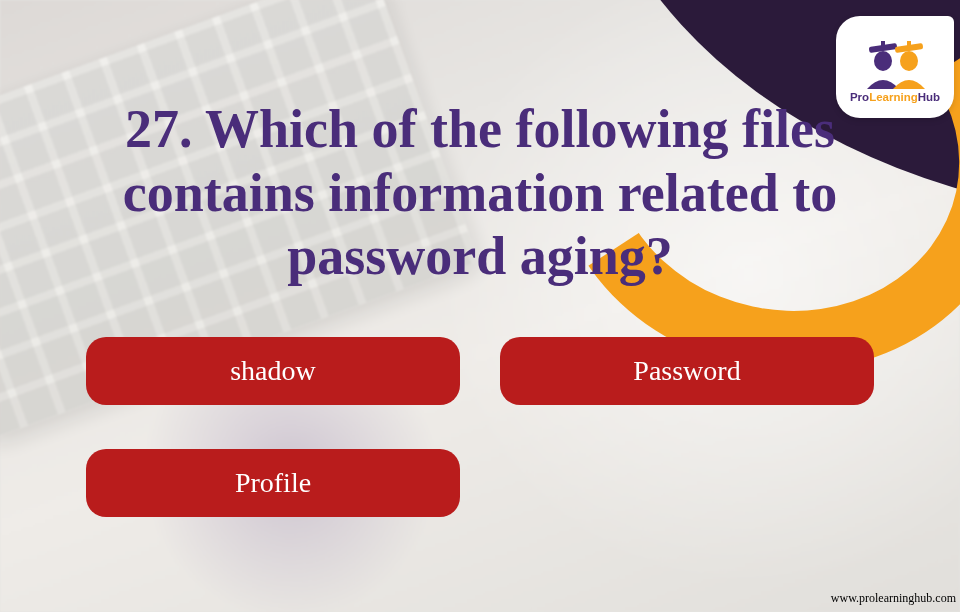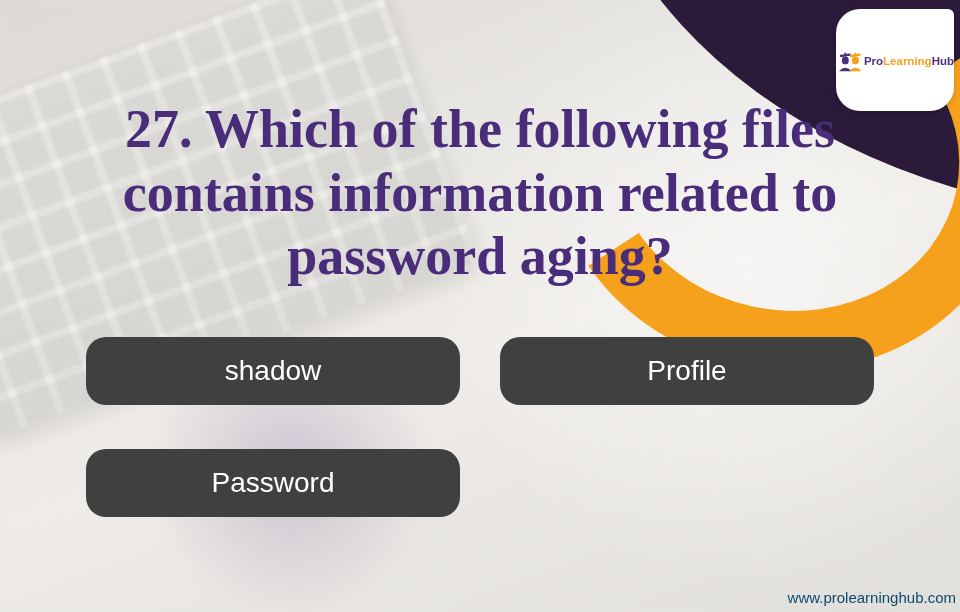--- a/index.html
+++ b/index.html
@@ -61,26 +61,26 @@
     border: 60px solid #f6a11c;
     border-radius: 50%;
     border-top-color: transparent;
     border-left-color: transparent;
     transform: rotate(12deg);
   }
 
   
   .logo-plate {
     position: absolute;
-    top: 9px; right: 6px;
+    top: 16px; right: 6px;
     width: 118px; height: 102px;
     background: #fff;
     border-radius: 24px 6px 24px 24px;
     display: flex;
-    flex-direction: row;
+    flex-direction: column;
     align-items: center;
     justify-content: center;
     box-shadow: 0 2px 6px rgba(0,0,0,0.15);
   }
   .logo-plate svg { display: block; }
   .logo-text {
     font-family: Arial, Helvetica, sans-serif;
     font-size: 11.5px;
     font-weight: bold;
     color: #4a2d7a;
@@ -105,39 +105,39 @@
 
   .options {
     margin: 38px auto 0;
     width: 788px;
     display: grid;
     grid-template-columns: 1fr 1fr;
     column-gap: 40px;
     row-gap: 44px;
   }
   .option {
-    background: #404040;
+    background: #b91c1c;
     color: #fff;
     height: 68px;
     border-radius: 20px;
     display: flex;
     align-items: center;
     justify-content: center;
-    font-family: Liberation Sans, sans-serif;
+    font-family: Liberation Serif, serif;
     font-size: 28px;
     cursor: pointer;
     user-select: none;
   }
 
   .footer-url {
     position: absolute;
     bottom: 6px; right: 4px;
-    font-family: Liberation Sans, sans-serif;
-    font-size: 15px;
-    color: #0c4a6e;
+    font-family: Liberation Serif, serif;
+    font-size: 12px;
+    color: #000000;
   }
 </style>
 </head>
 <body>
 
 <div class="bg"></div>
 <div class="corner-dark"></div>
 <div class="arc-orange"></div>
 
 <div class="logo-plate">
@@ -161,21 +161,21 @@
   </div>
 </div>
 
 <div class="content">
   <div class="question">27. Which of the following files contains information related to password aging?</div>
   <div class="options">
     <div class="option">
       <span>shadow</span>
     </div>
     <div class="option">
-      <span>Profile</span>
+      <span>Password</span>
     </div>
     <div class="option">
-      <span>Password</span>
+      <span>Profile</span>
     </div>
   </div>
 </div>
 
 <div class="footer-url">www.prolearninghub.com</div>
 
 </body></html>

